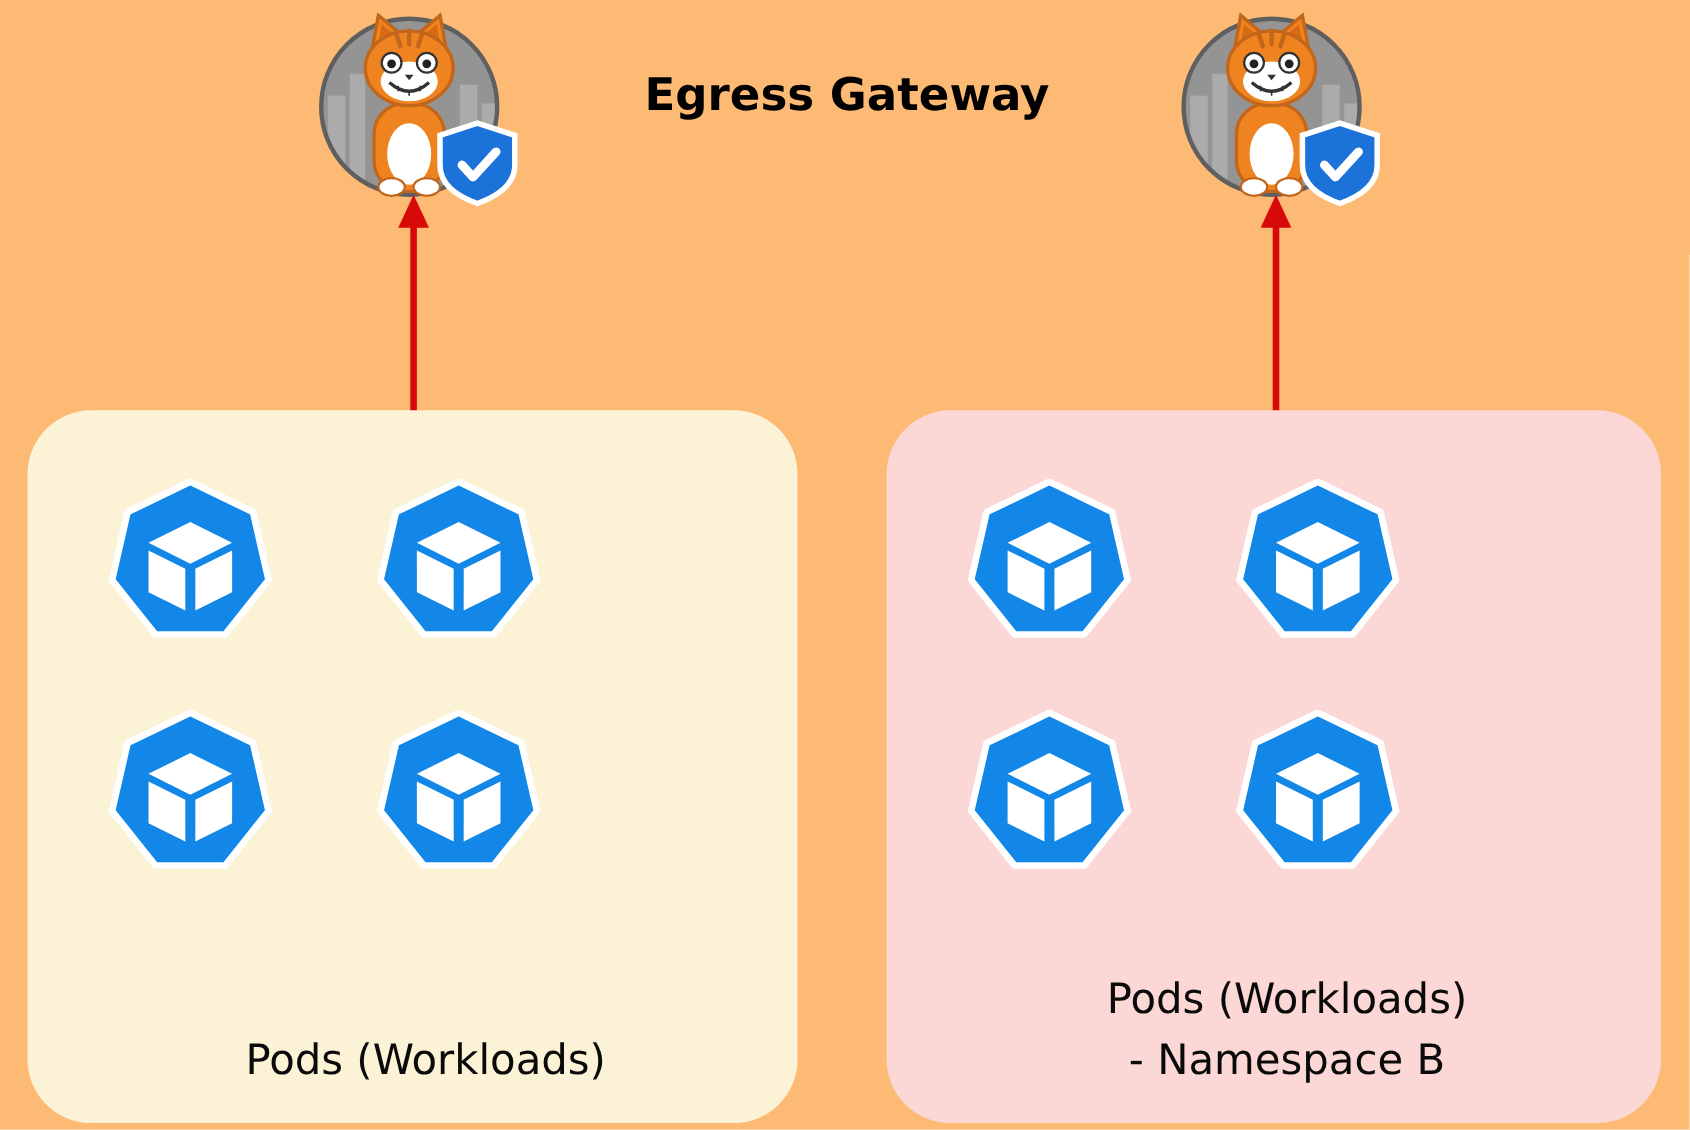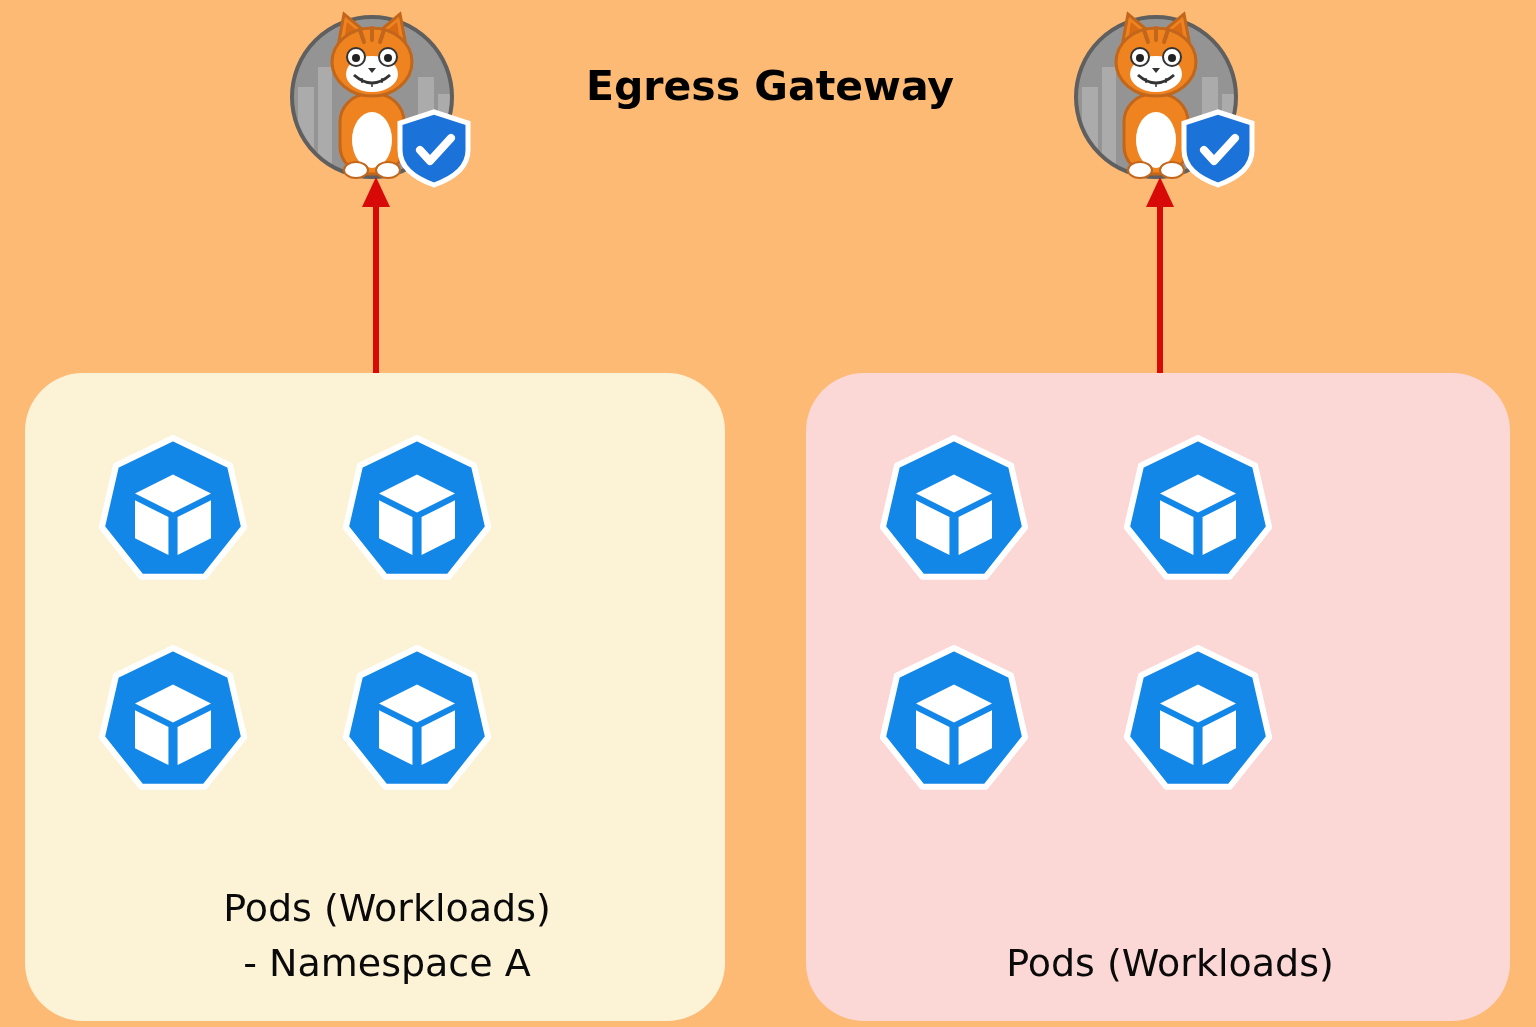--- a/index.html
+++ b/index.html
@@ -181,37 +181,37 @@
         </svg>
       <svg class="pod" viewBox="0 0 100 100">
           <use href="#sym-pod"></use>
         </svg>
       <svg class="pod" viewBox="0 0 100 100">
           <use href="#sym-pod"></use>
         </svg>
     </div>
     <div class="ns-label">
       <div>Pods (Workloads)</div>
-      <div>- Namespace A</div>
     </div>
   </div>
 
   <div class="ns-box" id="ns-b">
     <div class="pod-grid">
       <svg class="pod" viewBox="0 0 100 100">
           <use href="#sym-pod"></use>
         </svg>
       <svg class="pod" viewBox="0 0 100 100">
           <use href="#sym-pod"></use>
         </svg>
       <svg class="pod" viewBox="0 0 100 100">
           <use href="#sym-pod"></use>
         </svg>
       <svg class="pod" viewBox="0 0 100 100">
           <use href="#sym-pod"></use>
         </svg>
     </div>
     <div class="ns-label">
       <div>Pods (Workloads)</div>
+      <div>- Namespace B</div>
     </div>
   </div>
 
 </div>
 
 </body></html>

